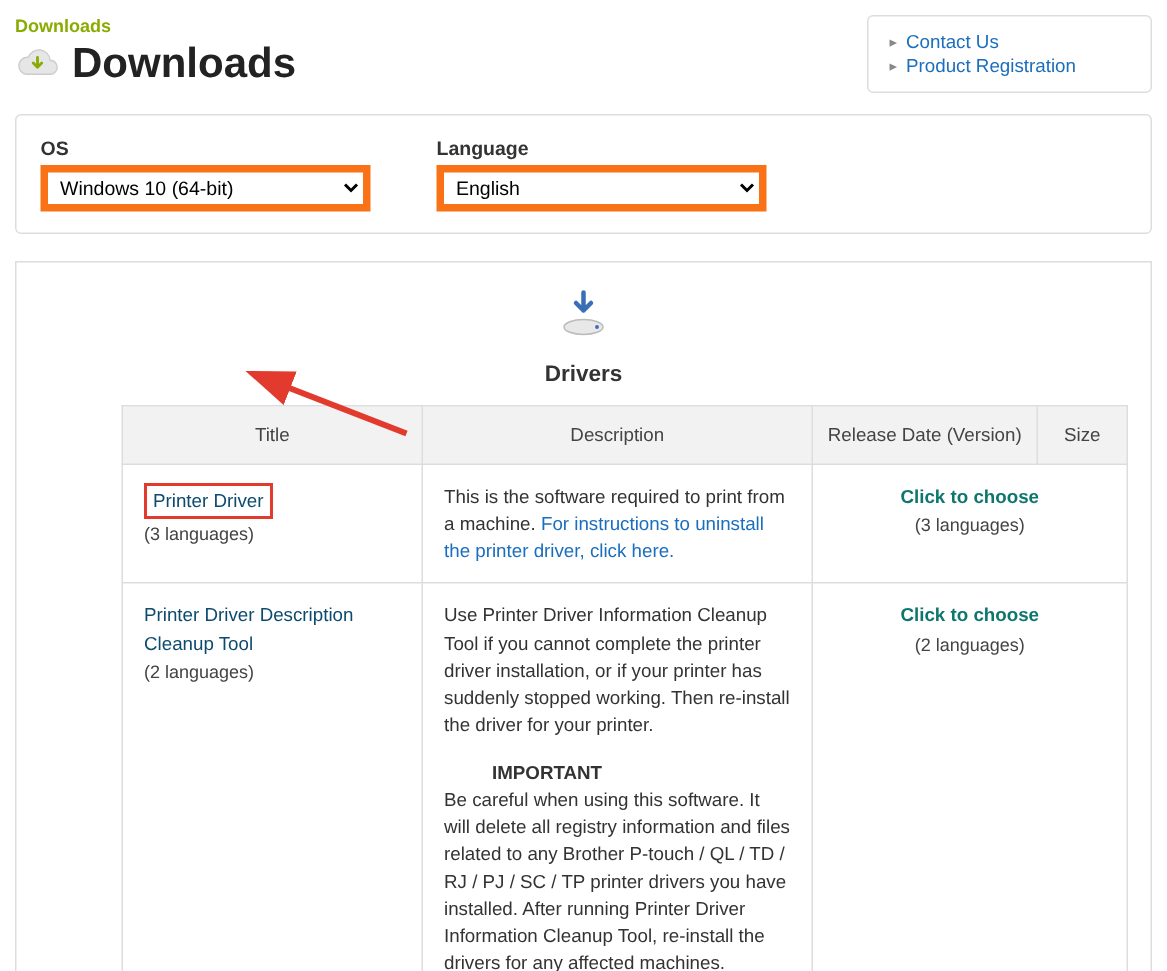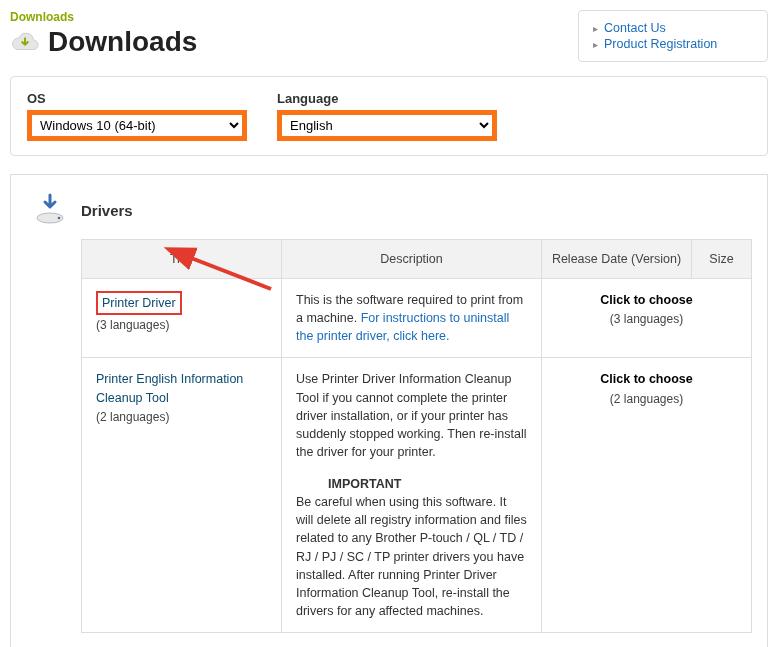--- a/index.html
+++ b/index.html
@@ -28,37 +28,37 @@
   .links-box a { color: #1a6ebd; text-decoration: none; font-size: 12.5px; display: inline-block; }
   .links-row { display: flex; align-items: center; gap: 6px; margin: 2px 0; }
   .caret { color: #888; font-size: 10px; }
 
   .filter-box {
     border: 1px solid #ddd;
     border-radius: 4px;
     margin-top: 14px;
     padding: 14px 16px;
     display: flex;
-    gap: 30px;
+    gap: 44px;
   }
   .filter-group label { display: block; font-weight: bold; font-size: 13px; margin-bottom: 4px; }
   .filter-group select {
     font-size: 13px;
     padding: 2px 4px;
     border: 5px solid #f97316;
     background: #fff;
     min-width: 220px;
   }
 
   .section-box {
     border: 1px solid #ddd;
     margin-top: 18px;
     padding: 18px 22px 22px 22px;
   }
-  .section-header { display: flex; align-items: center; gap: 14px; margin-bottom: 12px; }
+  .section-header { display: flex; align-items: center; gap: 14px; margin-bottom: 12px; flex-direction: column; }
   .section-title { font-size: 15px; font-weight: bold; }
   .drive-icon { width: 34px; height: 34px; }
 
   table.dl {
     width: calc(100% - 48px);
     margin-left: 48px;
     border-collapse: collapse;
     border: 1px solid #ddd;
     table-layout: fixed;
   }
@@ -80,21 +80,21 @@
   }
   .col-title { width: 200px; }
   .col-desc { width: 260px; }
   .col-date { width: 150px; }
   .col-size { width: 60px; }
   .title-link { color: #0c4a6e; text-decoration: none; font-size: 12.5px; }
   .title-link.highlight { border: 2px solid #e23b2e; padding: 1px 4px; display: inline-block; }
   .lang-note { color: #444; font-size: 12px; margin-top: 2px; }
   .desc-link { color: #1a6ebd; text-decoration: none; }
   .important { font-weight: bold; margin-top: 14px; padding-left: 32px; }
-  .choose-link { color: #000000; text-decoration: none; font-weight: bold; display: block; text-align: center; }
+  .choose-link { color: #0f766e; text-decoration: none; font-weight: bold; display: block; text-align: center; }
   .choose-note { text-align: center; font-size: 12px; color: #444; margin-top: 2px; }
   .td-center { text-align:center; }
 
   .arrow-wrap {
     position: absolute;
     pointer-events: none;
   }
   .rel-wrap { position: relative; }
 </style>
 </head>
@@ -176,21 +176,21 @@
         <td>
           <span>This is the software required to print from a machine. </span><a href="#" class="desc-link">For instructions to uninstall the printer driver, click here.</a>
         </td>
         <td colspan="2" class="td-center">
           <a href="#" class="choose-link">Click to choose</a>
           <div class="choose-note">(3 languages)</div>
         </td>
       </tr>
       <tr>
         <td>
-          <a href="#" class="title-link">Printer English Information Cleanup Tool</a>
+          <a href="#" class="title-link">Printer Driver Description Cleanup Tool</a>
           <div class="lang-note">(2 languages)</div>
         </td>
         <td>
           <div>Use Printer Driver Information Cleanup Tool if you cannot complete the printer driver installation, or if your printer has suddenly stopped working. Then re-install the driver for your printer.</div>
           <div class="important">IMPORTANT</div>
           <div>Be careful when using this software. It will delete all registry information and files related to any Brother P-touch / QL / TD / RJ / PJ / SC / TP printer drivers you have installed. After running Printer Driver Information Cleanup Tool, re-install the drivers for any affected machines.</div>
         </td>
         <td colspan="2" class="td-center">
           <a href="#" class="choose-link">Click to choose</a>
           <div class="choose-note">(2 languages)</div>

